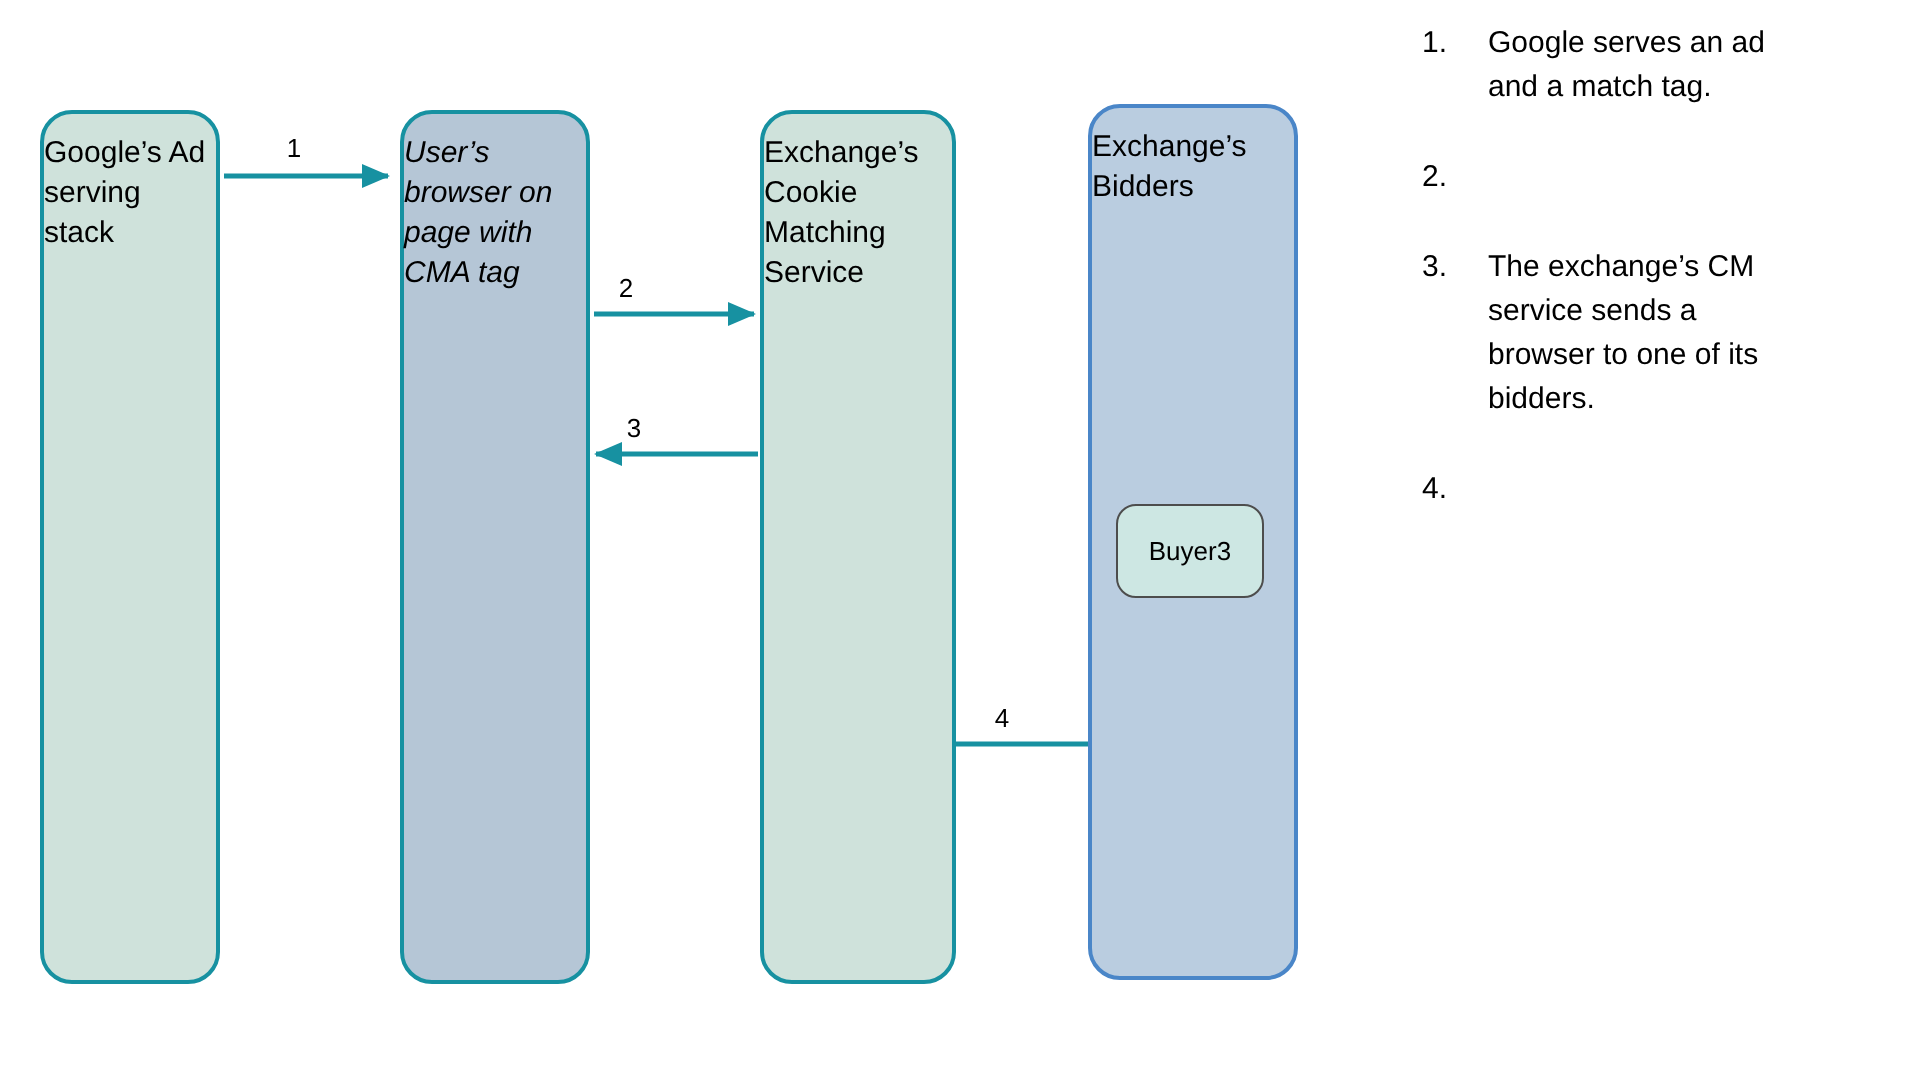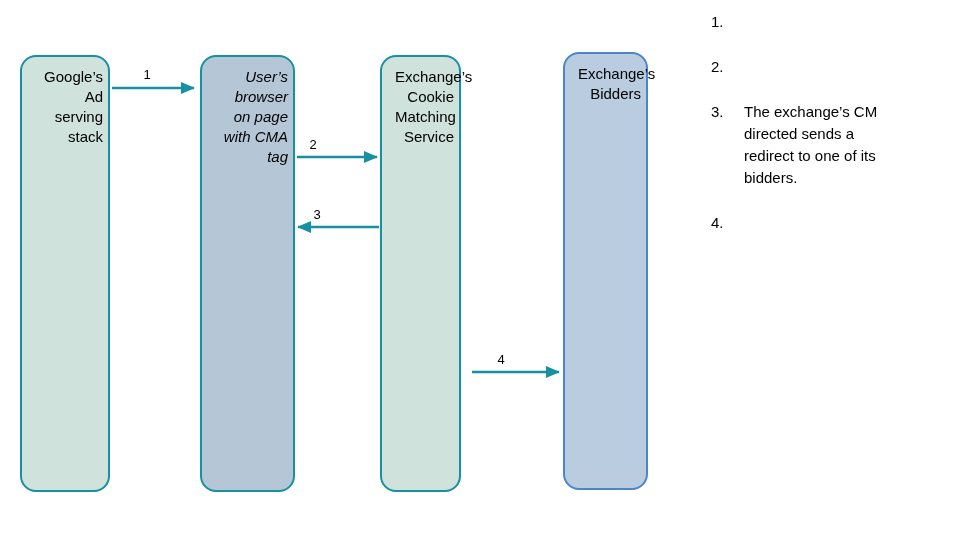--- a/index.html
+++ b/index.html
@@ -19,35 +19,35 @@
     background:#ffffff;
     font-family:"Liberation Sans", sans-serif;
     color:var(--ink);
     overflow:hidden;
   }
   .node{
     position:absolute;
     border:2px solid var(--teal);
     border-radius:16px;
     box-sizing:border-box;
-    text-align:right;
+    text-align:left;
     font-size:15px;
     line-height:20px;
-    padding:10px 5px 0 13px;
+    padding:10px 5px 0 0;
   }
   .node.green{background:var(--green-fill);}
   .node.bluegray{background:var(--bluegray-fill);font-style:italic;}
   .node.bidders{
     background:var(--bidders-fill);
     border-color:var(--bidders-border);
   }
   #box-google {left:20px;  top:55px; width:90px;  height:437px;}
   #box-browser{left:200px; top:55px; width:95px;  height:437px;}
-  #box-cm     {left:380px; top:55px; width:81px;  height:437px;}
-  #box-bidders{left:563px; top:52px; width:85px; height:438px;}
+  #box-cm     {left:380px; top:55px; width:98px;  height:437px;}
+  #box-bidders{left:544px; top:52px; width:105px; height:438px;}
   .buyer{
     position:absolute;
     left:12px;
     width:74px;
     background:var(--buyer-fill);
     border:1.5px solid var(--buyer-border);
     border-radius:10px;
     box-sizing:border-box;
     display:flex;align-items:center;justify-content:center;
     font-size:13px;
@@ -114,31 +114,35 @@
   <div class="node bluegray" id="box-browser">
     <span>User’s browser on page with CMA tag</span>
   </div>
 
   <div class="node green" id="box-cm">
     <span>Exchange’s Cookie Matching Service</span>
   </div>
 
   <div class="node bidders" id="box-bidders">
     <span>Exchange’s Bidders</span>
+    <div class="buyer" id="buyer-3">
+      <span>Buyer3</span>
+    </div>
   </div>
 
   <div class="steps">
     <div class="step">
       <span class="step-num">1.</span>
+      <span class="step-text">Google serves an ad and a match tag.</span>
     </div>
     <div class="step">
       <span class="step-num">2.</span>
     </div>
     <div class="step">
       <span class="step-num">3.</span>
-      <span class="step-text">The exchange’s CM directed sends a redirect to one of its bidders.</span>
+      <span class="step-text">The exchange’s CM service sends a browser to one of its bidders.</span>
     </div>
     <div class="step">
       <span class="step-num">4.</span>
     </div>
   </div>
 
 </div>
 
 </body></html>

